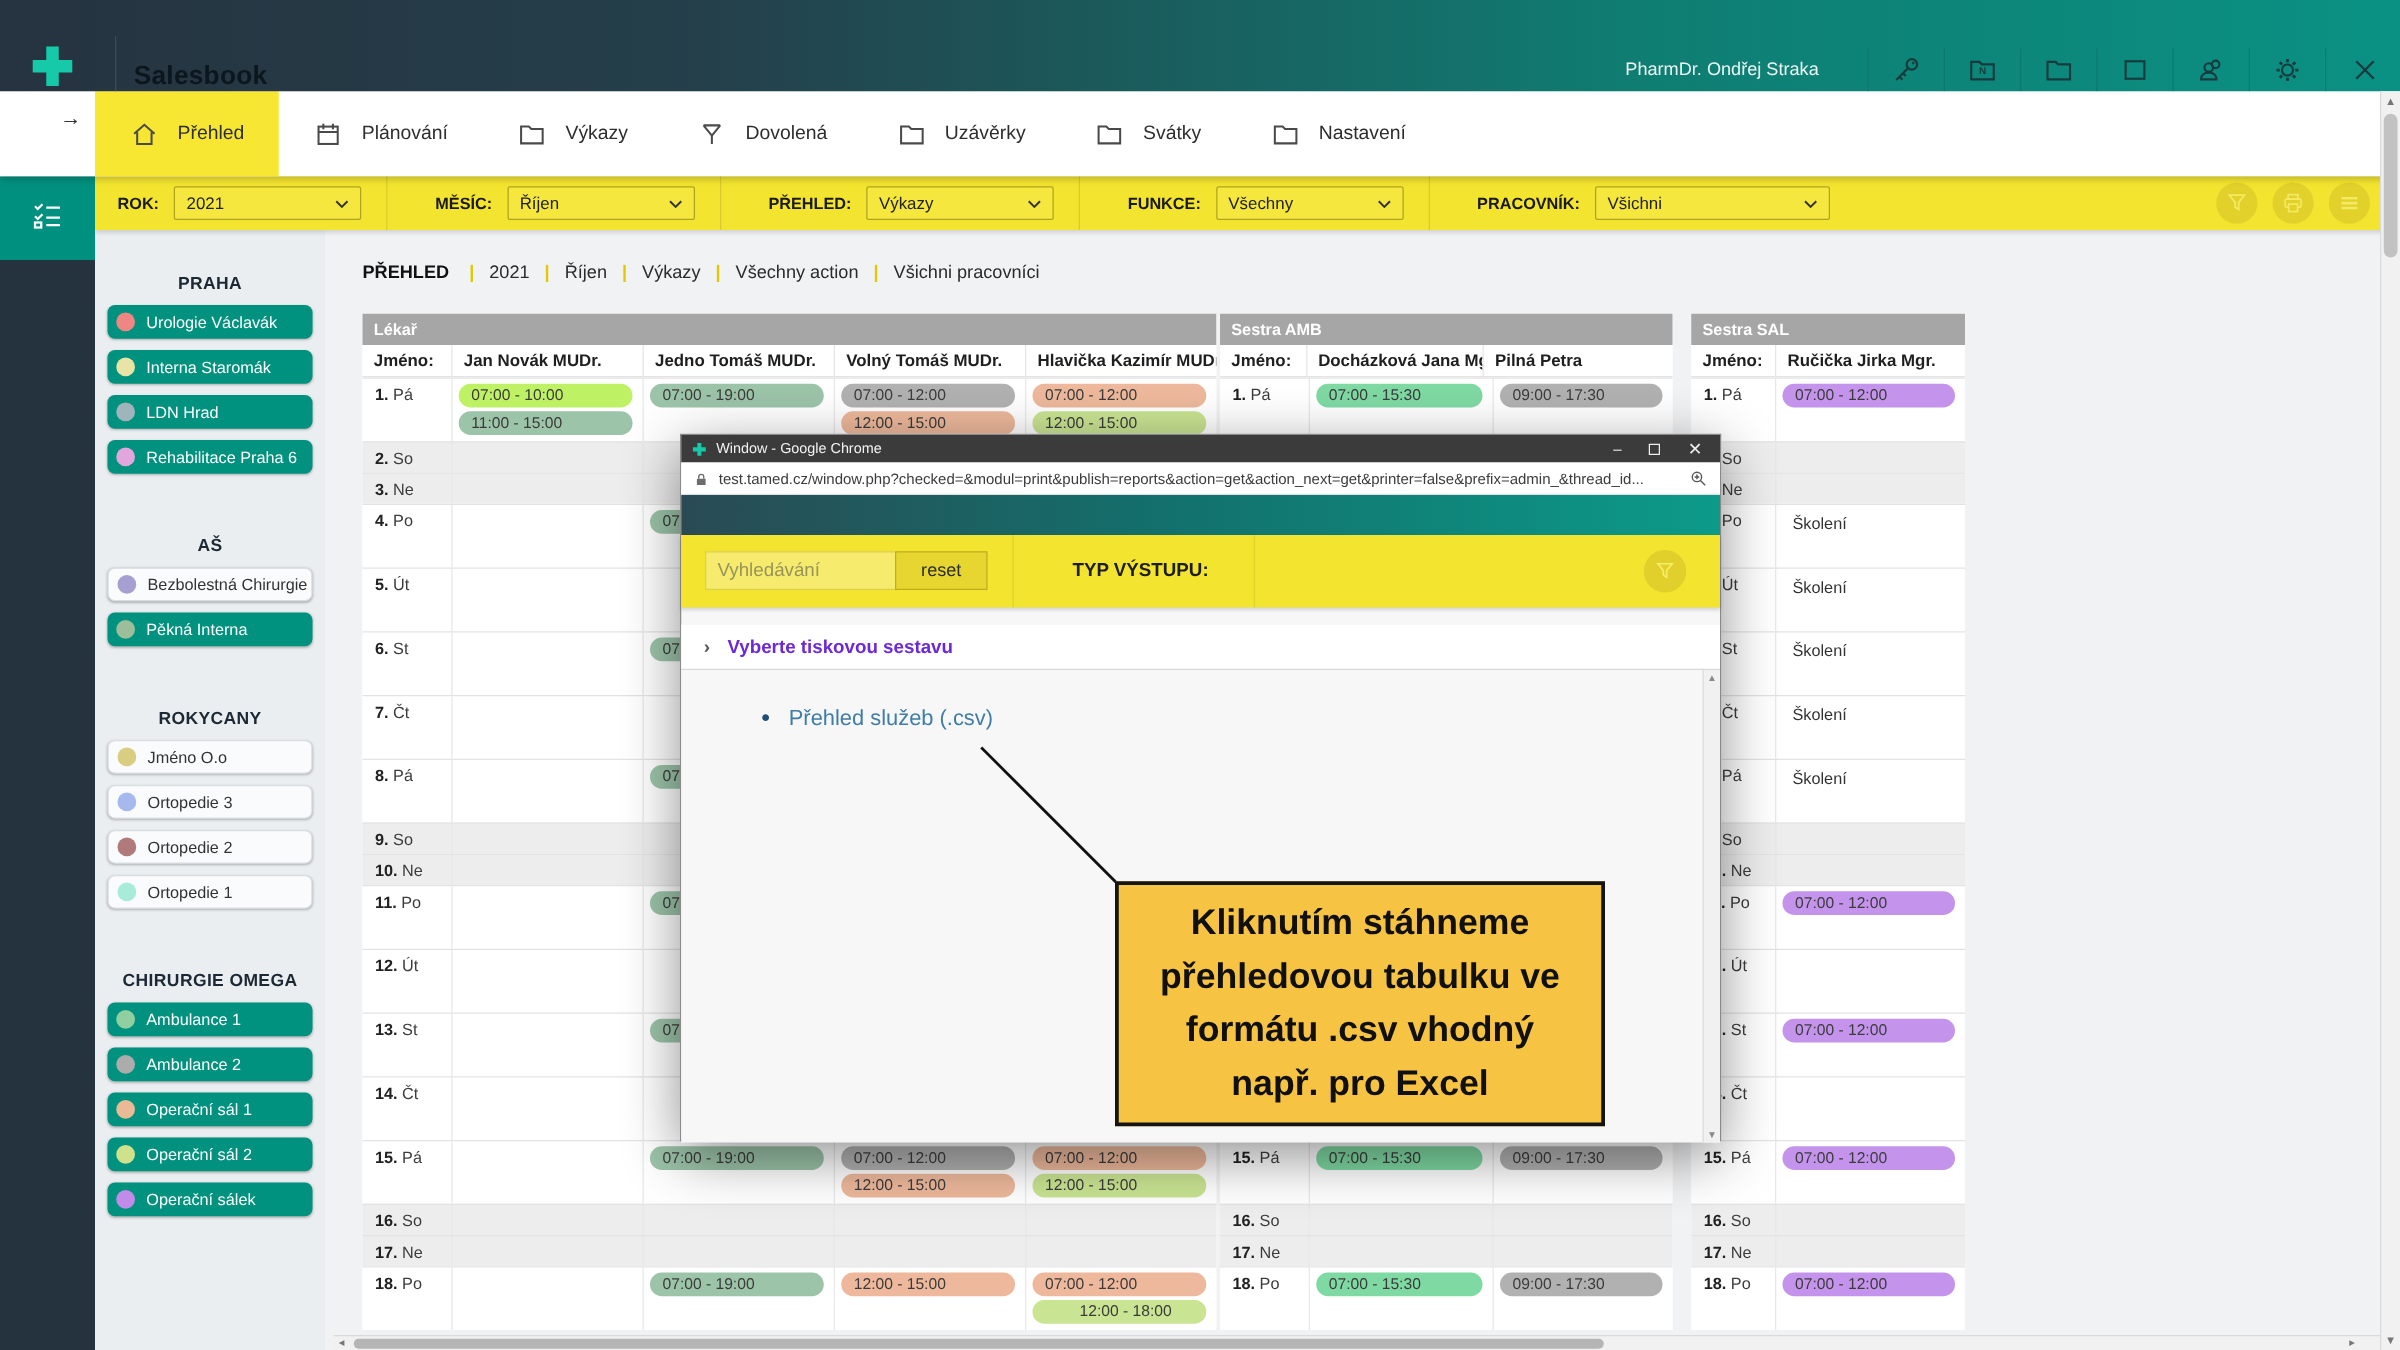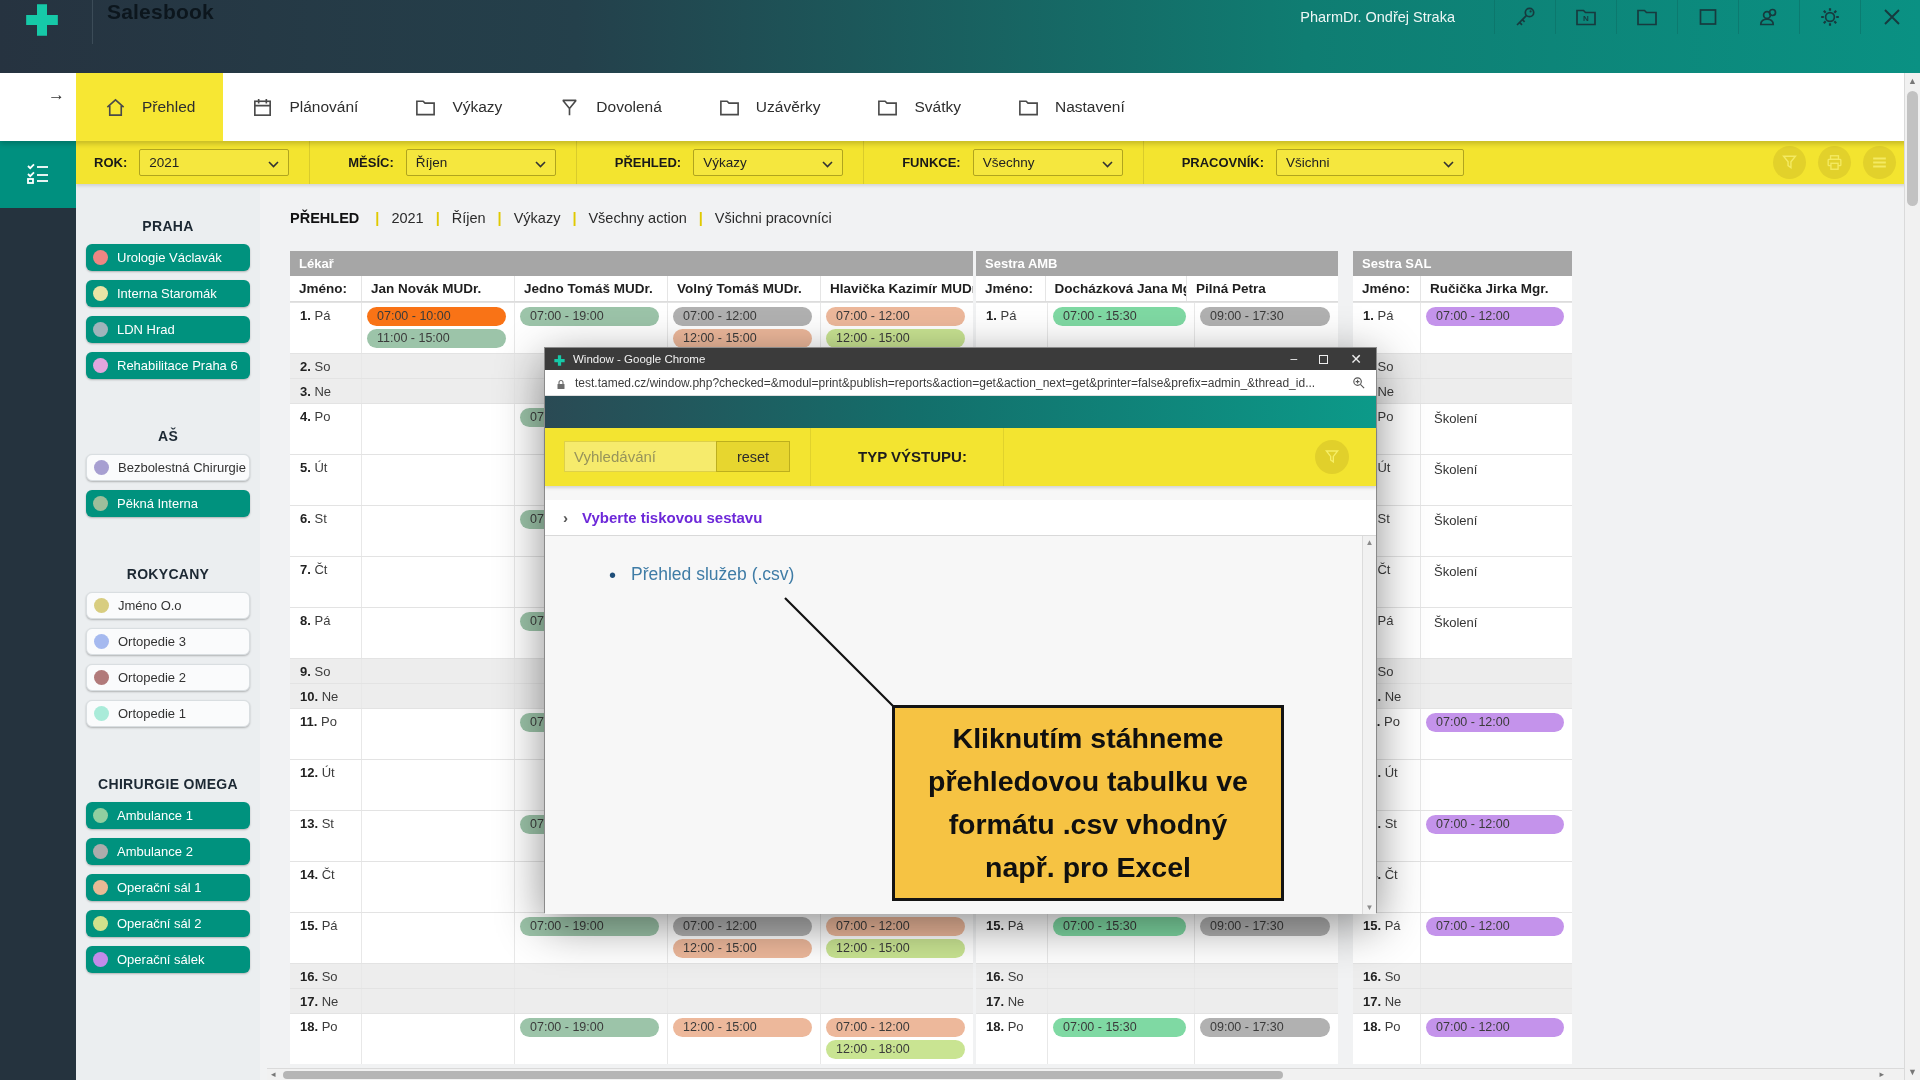--- a/index.html
+++ b/index.html
@@ -3,21 +3,21 @@
 <meta charset="utf-8">
 <style>
   * { margin:0; padding:0; box-sizing:border-box; }
   html,body { width:1920px; height:1080px; overflow:hidden; }
   body { font-family:"Liberation Sans","DejaVu Sans",sans-serif; background:#F1F2F3; position:relative; }
 
   
   .topbar { position:absolute; left:0; top:0; width:1920px; height:73px;
     background:linear-gradient(90deg,#263340 0%,#24404b 28%,#13707p 0%,#0f7d72 65%,#0a9183 100%);
     background:linear-gradient(90deg,#263340 0%,#24404b 30%,#0f7d72 68%,#0a9183 100%);
-    display:flex; align-items:flex-start; z-index:5; }
+    display:flex; align-items:flex-end; z-index:5; }
   .logo { width:40px; height:40px; margin-left:22px; }
   .hdr-divider { width:1px; height:44px; background:#3c4c58; margin-left:30px; }
   .app-title { color:#0c161d; font-size:21px; font-weight:bold; margin-left:14px; letter-spacing:.2px; }
   .topbar-right { margin-left:auto; display:flex; align-items:center; gap:0; padding-right:14px; }
   .user-name { color:#eef6f5; font-size:14.5px; margin-right:22px; }
   .hicon { width:26px; height:26px; color:#173a3e; display:inline-flex; align-items:center; justify-content:center; cursor:pointer; }
   .hicon svg { width:24px; height:24px; }
   .hsep { width:1px; height:34px; background:rgba(13,110,100,.55); margin:0 17px; }
 
   
@@ -427,21 +427,21 @@
         <div class="tg-cols">
           <span class="thcell" style="width: 71px;">Jméno:</span>
           <span class="thcell" style="width: 153px;">Jan Novák MUDr.</span>
           <span class="thcell" style="width: 153px;">Jedno Tomáš MUDr.</span>
           <span class="thcell" style="width: 153px;">Volný Tomáš MUDr.</span>
           <span class="thcell" style="width: 153px;">Hlavička Kazimír MUDr.</span>
         </div>
         <div class="trow" style="height: 51px;">
           <div class="td-date" style="width: 71px;"><b>1.</b> Pá</div>
           <div class="td-cell" style="width: 153px;">
-            <div class="pill" style="background: #f97316;">07:00 - 10:00</div>
+            <div class="pill" style="background: #bef264;">07:00 - 10:00</div>
             <div class="pill" style="background: rgb(156, 196, 169);">11:00 - 15:00</div>
           </div>
           <div class="td-cell" style="width: 153px;">
             <div class="pill" style="background: rgb(156, 196, 169);">07:00 - 19:00</div>
           </div>
           <div class="td-cell" style="width: 153px;">
             <div class="pill" style="background: rgb(177, 177, 177);">07:00 - 12:00</div>
             <div class="pill" style="background: rgb(237, 184, 155);">12:00 - 15:00</div>
           </div>
           <div class="td-cell" style="width: 153px;">
@@ -583,21 +583,21 @@
           <div class="td-date" style="width: 71px;"><b>18.</b> Po</div>
           <div class="td-cell" style="width: 153px;"></div>
           <div class="td-cell" style="width: 153px;">
             <div class="pill" style="background: rgb(156, 196, 169);">07:00 - 19:00</div>
           </div>
           <div class="td-cell" style="width: 153px;">
             <div class="pill" style="background: rgb(237, 184, 155);">12:00 - 15:00</div>
           </div>
           <div class="td-cell" style="width: 153px;">
             <div class="pill" style="background: rgb(237, 184, 155);">07:00 - 12:00</div>
-            <div class="pill" style="background: rgb(201, 228, 146);">12:00 - 18:00</div>
+            <div class="pill" style="background: rgb(201, 228, 146); text-align: center;">12:00 - 18:00</div>
           </div>
         </div>
       </div>
       <div class="tgroup" style="left: 686px; width: 362px;">
         <div class="tg-head">Sestra AMB</div>
         <div class="tg-cols">
           <span class="thcell" style="width: 71px;">Jméno:</span>
           <span class="thcell" style="width: 147px;">Docházková Jana Mgr.</span>
           <span class="thcell" style="width: 158px;">Pilná Petra</span>
         </div>

